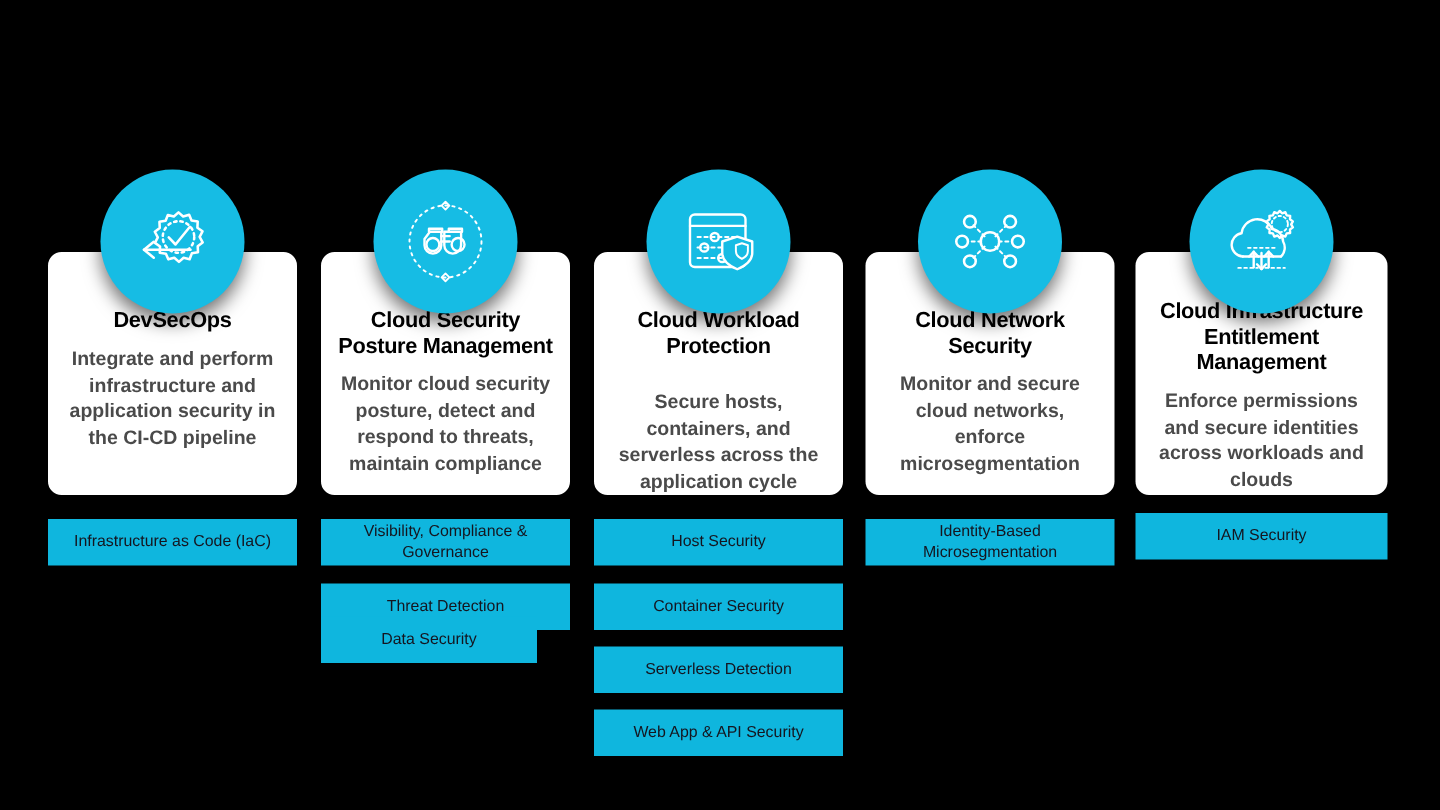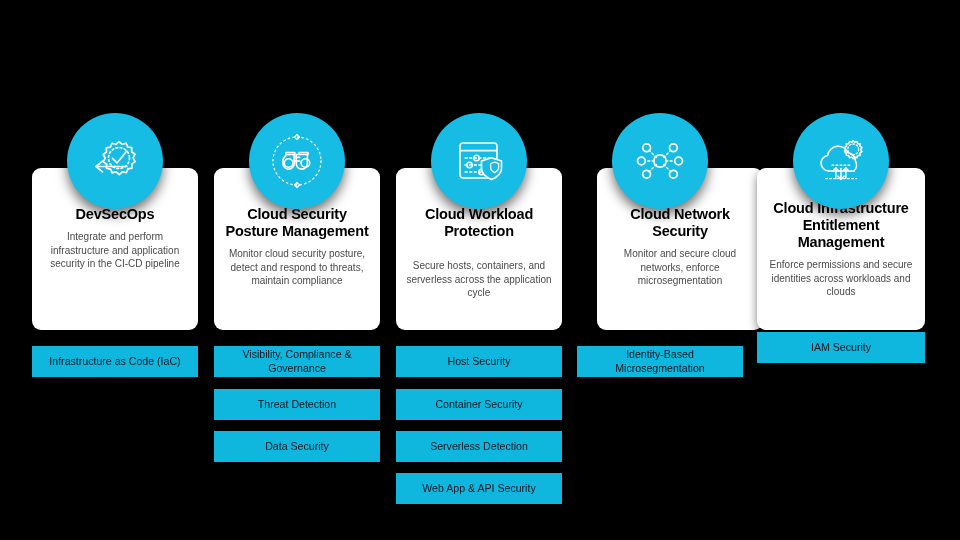--- a/index.html
+++ b/index.html
@@ -59,24 +59,25 @@
     color: #000000;
     font-weight: bold;
     font-size: 14.5px;
     line-height: 1.18;
     text-align: center;
     letter-spacing: -0.2px;
   }
 
   .card-desc {
     color: #4a4a4a;
-    font-size: 10px;
+    font-size: 13px;
     line-height: 1.35;
     text-align: center;
     margin-top: 7px;
+    font-weight: bold;
   }
 
   
   .tag {
     position: absolute;
     background: #0FB6DE;
     color: #15151f;
     font-size: 10.6px;
     line-height: 1.25;
     text-align: center;
@@ -143,21 +144,21 @@
       <div class="card-title">Cloud Security Posture Management</div>
       <div class="card-desc">Monitor cloud security posture, detect and respond to threats, maintain compliance</div>
     </div>
 
     <div class="tag" style="left:0px; top:346px; width:166px; height:31px;align-items:center;">
       <span>Visibility, Compliance &amp; Governance</span>
     </div>
     <div class="tag" style="left:0px; top:389px; width:166px; height:31px;">
       <span>Threat Detection</span>
     </div>
-    <div class="tag" style="left:0px; top:431px; width:166px; height:31px;align-items:center;">
+    <div class="tag" style="left:0px; top:411px; width:144px; height:31px;align-items:center;">
       <span>Data Security</span>
     </div>
   </div>
 
   <div class="column" style="left:396px; width:166px;">
 
     <div class="icon-badge" style="left:35px; top:113px;">
       <svg width="58" height="58" viewBox="0 0 58 58" fill="none" stroke="#ffffff" stroke-width="1.6" stroke-linecap="round" stroke-linejoin="round">
         <rect x="10" y="11" width="37" height="35" rx="3.2"></rect>
         <path d="M10 18.6 h37"></path>
@@ -209,21 +210,21 @@
 
         <circle cx="15.6" cy="15.8" r="3.9"></circle>
         <circle cx="42.4" cy="15.8" r="3.9"></circle>
         <circle cx="15.6" cy="42.2" r="3.9"></circle>
         <circle cx="42.4" cy="42.2" r="3.9"></circle>
         <circle cx="10.4" cy="29.0" r="3.9"></circle>
         <circle cx="47.6" cy="29.0" r="3.9"></circle>
       </svg>
     </div>
 
-    <div class="card" style="left:0px; width:166px; height:162px; padding-top:38px;margin-left:20px;">
+    <div class="card" style="left:0px; width:166px; height:162px; padding-top:38px;">
       <div class="card-title">Cloud Network Security</div>
       <div class="card-desc">Monitor and secure cloud networks, enforce microsegmentation</div>
     </div>
 
     <div class="tag" style="left:0px; top:346px; width:166px; height:31px;">
       <span>Identity-Based Microsegmentation</span>
     </div>
   </div>
 
   <div class="column" style="left:757px; width:168px;">
@@ -252,18 +253,18 @@
         <path d="M29.0 36.6 V47.4"></path>
         <path d="M26.0 44.2 L29.0 47.4 L32.0 44.2"></path>
       </svg>
     </div>
 
     <div class="card" style="left:0px; width:168px; height:162px; padding-top:32px;">
       <div class="card-title">Cloud Infrastructure Entitlement Management</div>
       <div class="card-desc">Enforce permissions and secure identities across workloads and clouds</div>
     </div>
 
-    <div class="tag" style="left:0px; top:332px; width:168px; height:31px;">
+    <div class="tag" style="left:0px; top:342px; width:168px; height:31px;">
       <span>IAM Security</span>
     </div>
   </div>
 
 </div>
 
 </body></html>

